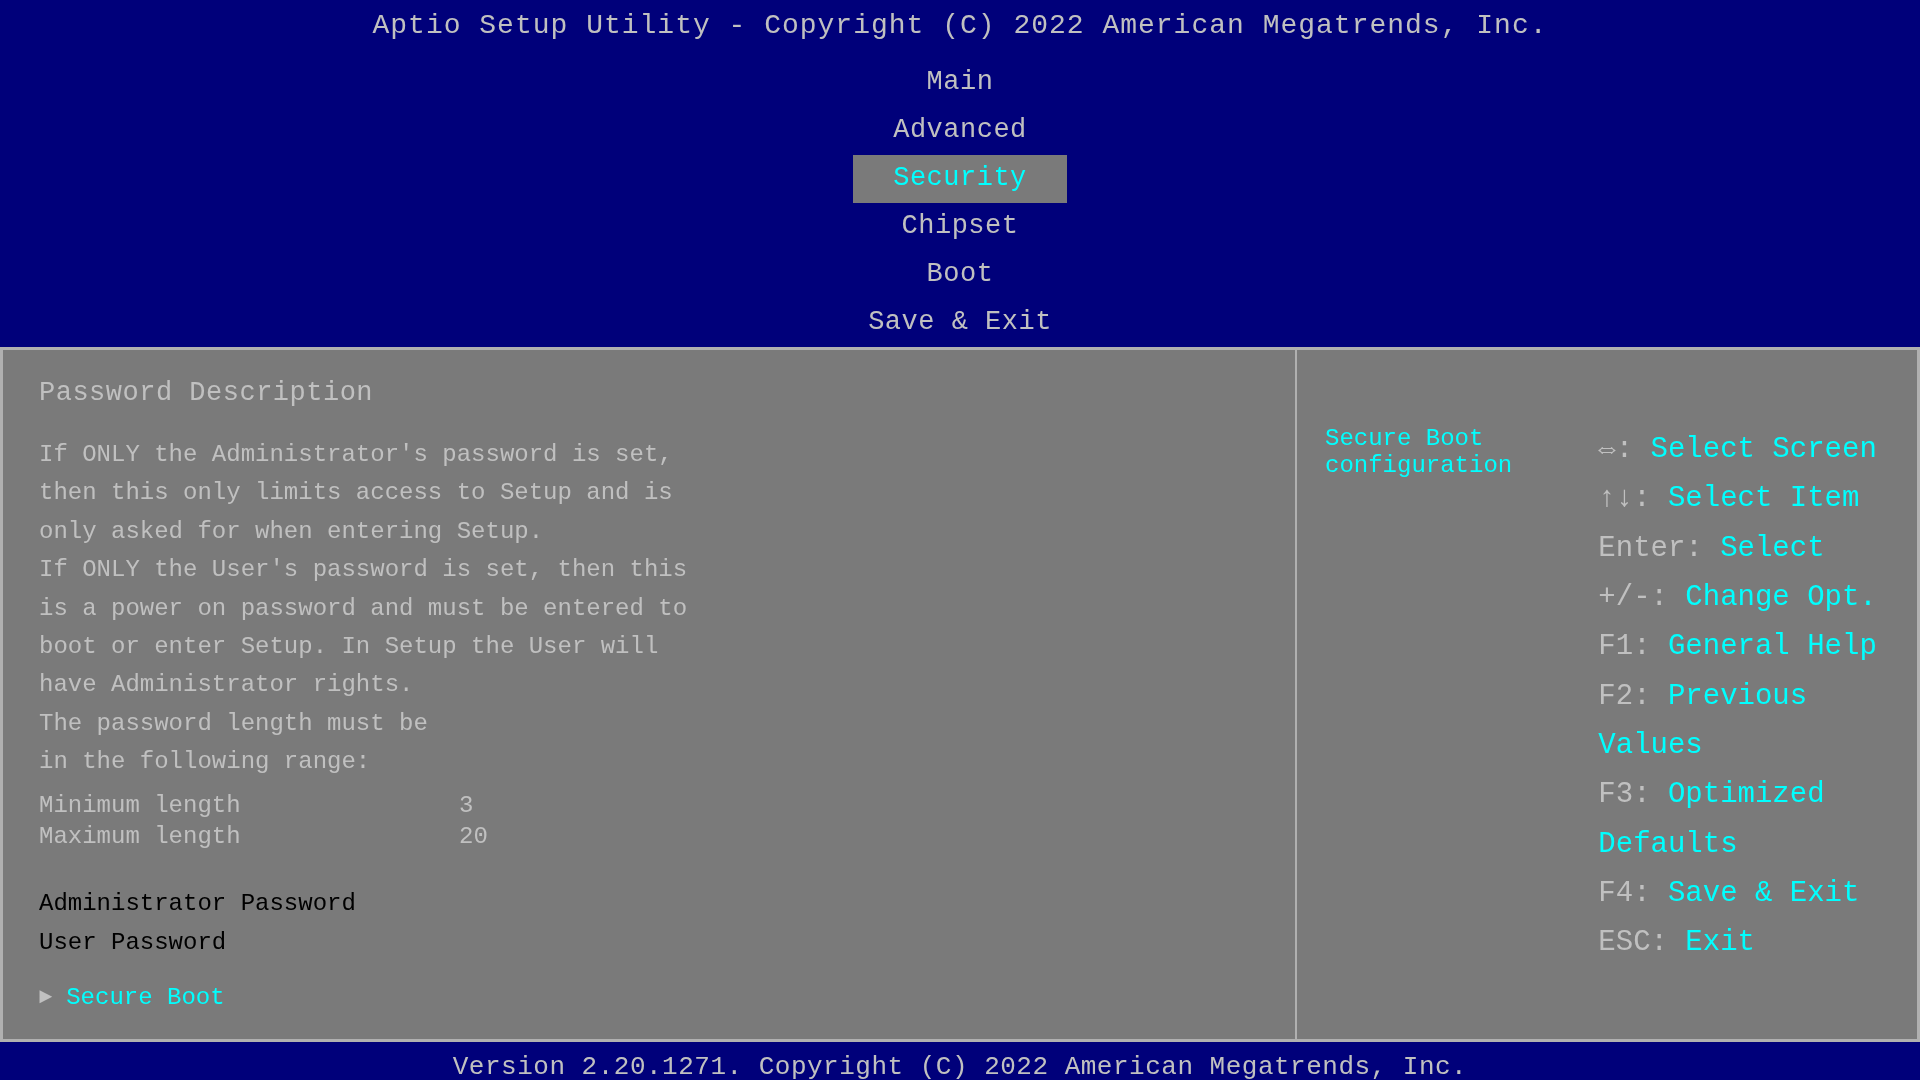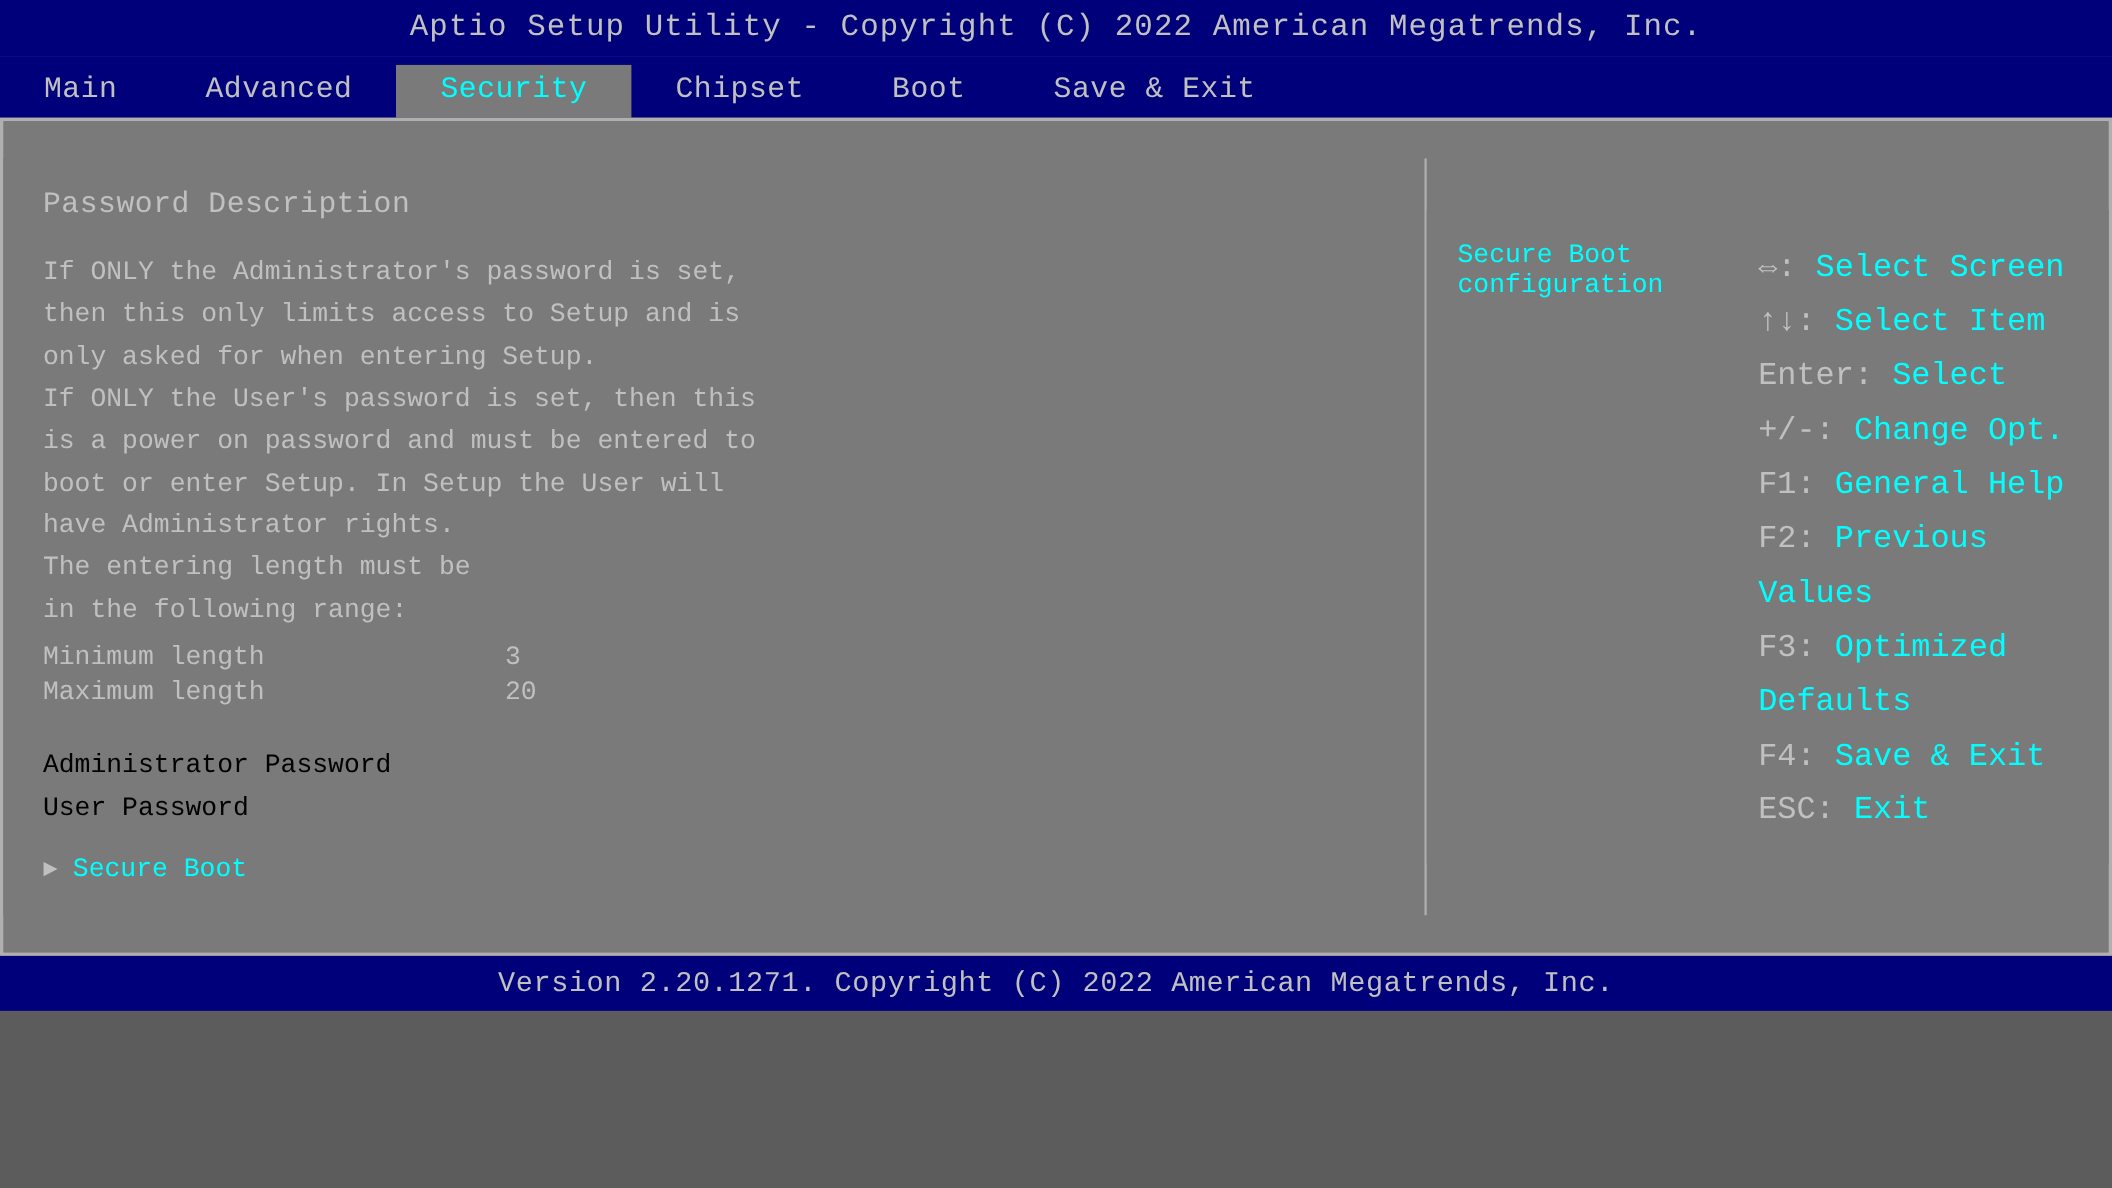--- a/index.html
+++ b/index.html
@@ -12,41 +12,41 @@
       width: 1920px;
       height: 1080px;
       background-color: #5c5c5c;
       font-family: 'Courier New', Courier, monospace;
       font-size: 26px;
       overflow: hidden;
     }
 
     .screen {
       width: 1920px;
-      height: 919px;
+      height: 1071px;
       display: flex;
       flex-direction: column;
       background-color: #7a7a7a;
     }
 
     
     .title-bar {
       background-color: #00007a;
       color: #c0c0c0;
       text-align: center;
       padding: 10px 0;
       font-size: 28px;
       letter-spacing: 1px;
     }
 
     
     .nav-bar {
       background-color: #00007a;
       display: flex;
-      flex-direction: row;
+      flex-direction: column;
       align-items: center;
       padding: 8px 0 0 0;
       gap: 0;
     }
 
     .nav-item {
       color: #c0c0c0;
       padding: 8px 40px 10px 40px;
       font-size: 27px;
       cursor: pointer;
@@ -223,21 +223,21 @@
       <div class="section-title">Password Description</div>
 
       <div class="description-text">
         <div>If ONLY the Administrator's password is set,</div>
         <div>then this only limits access to Setup and is</div>
         <div>only asked for when entering Setup.</div>
         <div>If ONLY the User's password is set, then this</div>
         <div>is a power on password and must be entered to</div>
         <div>boot or enter Setup. In Setup the User will</div>
         <div>have Administrator rights.</div>
-        <div>The entering length must be</div>
+        <div>The password length must be</div>
         <div>in the following range:</div>
       </div>
 
       <div class="password-range">
         <div class="range-row">
           <span class="range-label">Minimum length</span>
           <span class="range-value">3</span>
         </div>
         <div class="range-row">
           <span class="range-label">Maximum length</span>

